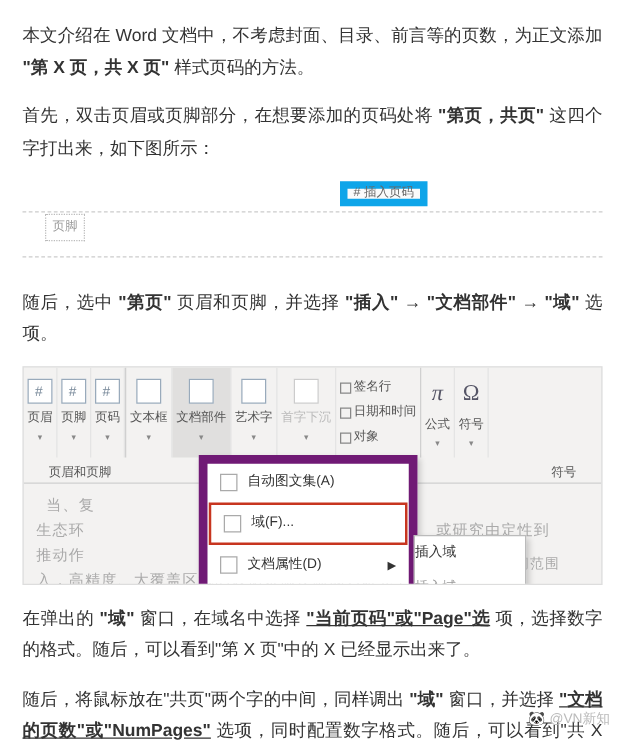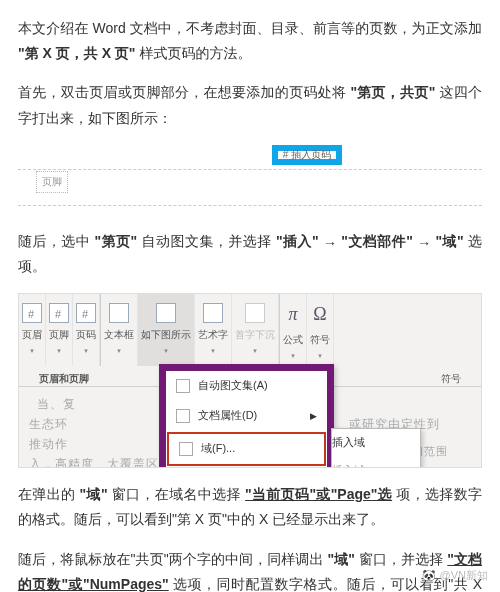--- a/index.html
+++ b/index.html
@@ -123,21 +123,20 @@
     .rb-sep {
       width: 1px;
       background: #d0d0d0;
     }
     .rb-lbl {
       position: absolute;
       left: 20px;
       top: 76px;
       font-size: 10px;
       color: #555;
-      font-weight: bold;
     }
     .rb-sym {
       position: absolute;
       right: 20px;
       top: 76px;
       font-size: 10px;
       color: #555;
     }
     .rb-hr {
       position: absolute;
@@ -247,21 +246,21 @@
 <div class="fig1">
   <div class="field-btn"># 插入页码</div>
   <div class="hr-top"></div>
   <div class="hdr-label">页脚</div>
   <div class="hr-bot"></div>
 </div>
 
 <p class="para">
   <span>随后，选中</span>
   <span class="bold">"第页"</span>
-  <span>自动图文集，并选择</span>
+  <span>页眉和页脚，并选择</span>
   <span class="bold">"插入"</span>
   <span>→</span>
   <span class="bold">"文档部件"</span>
   <span>→</span>
   <span class="bold">"域"</span>
   <span>选项。</span>
 </p>
 
 <div class="ribbon">
   <div class="rb-top">
@@ -281,33 +280,47 @@
         <span class="tri">▾</span>
       </div>
     <div class="rb-sep"></div>
     <div class="rb-btn">
         <div class="icn"></div>
         <span>文本框</span>
         <span class="tri">▾</span>
       </div>
     <div class="rb-btn sel">
         <div class="icn"></div>
-        <span>如下图所示</span>
+        <span>文档部件</span>
         <span class="tri">▾</span>
       </div>
     <div class="rb-btn">
         <div class="icn"></div>
         <span>艺术字</span>
         <span class="tri">▾</span>
       </div>
     <div class="rb-btn" style="color:#bbb">
         <div class="icn" style="border-color:#ccc"></div>
         <span>首字下沉</span>
         <span class="tri">▾</span>
       </div>
+    <div class="rb-right">
+      <div>
+          <span class="sq"></span>
+          <span>签名行</span>
+        </div>
+      <div>
+          <span class="sq"></span>
+          <span>日期和时间</span>
+        </div>
+      <div>
+          <span class="sq"></span>
+          <span>对象</span>
+        </div>
+    </div>
     <div class="rb-sep"></div>
     <div class="rb-btn">
         <div style="font-size:18px;color:#556;font-family:serif;font-style:italic">π</div>
         <span>公式</span>
         <span class="tri">▾</span>
       </div>
     <div class="rb-btn">
         <div style="font-size:18px;color:#556;font-family:serif">Ω</div>
         <span>符号</span>
         <span class="tri">▾</span>
@@ -322,28 +335,28 @@
   <div class="bg-txt" style="left:330px;top:120px">或研究由定性到</div>
   <div class="bg-txt" style="left:10px;top:140px">推动作</div>
   <div class="bg-txt" style="left:345px;top:148px;font-size:11px">大尺度空间范围</div>
   <div class="bg-txt" style="left:10px;top:160px">入，高精度、大覆盖区域的数据来源逐渐成为研究中的</div>
 
   <div class="menu">
     <div class="menu-item">
         <span class="mi-icn"></span>
         <span>自动图文集(A)</span>
       </div>
+    <div class="menu-item hl">
+        <span class="mi-icn"></span>
+        <span>域(F)...</span>
+      </div>
     <div class="menu-item">
         <span class="mi-icn"></span>
         <span>文档属性(D)</span>
         <span style="margin-left:auto;font-size:9px">▶</span>
-      </div>
-    <div class="menu-item hl">
-        <span class="mi-icn"></span>
-        <span>域(F)...</span>
       </div>
     <div class="menu-sep"></div>
     <div class="menu-item"></div>
 
   </div>
 
   <div class="submenu">
     <div class="menu-item">
         <span>插入域</span>
       </div>

